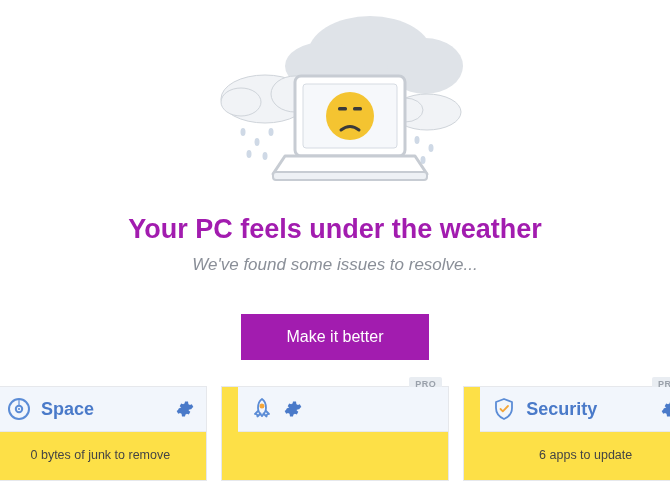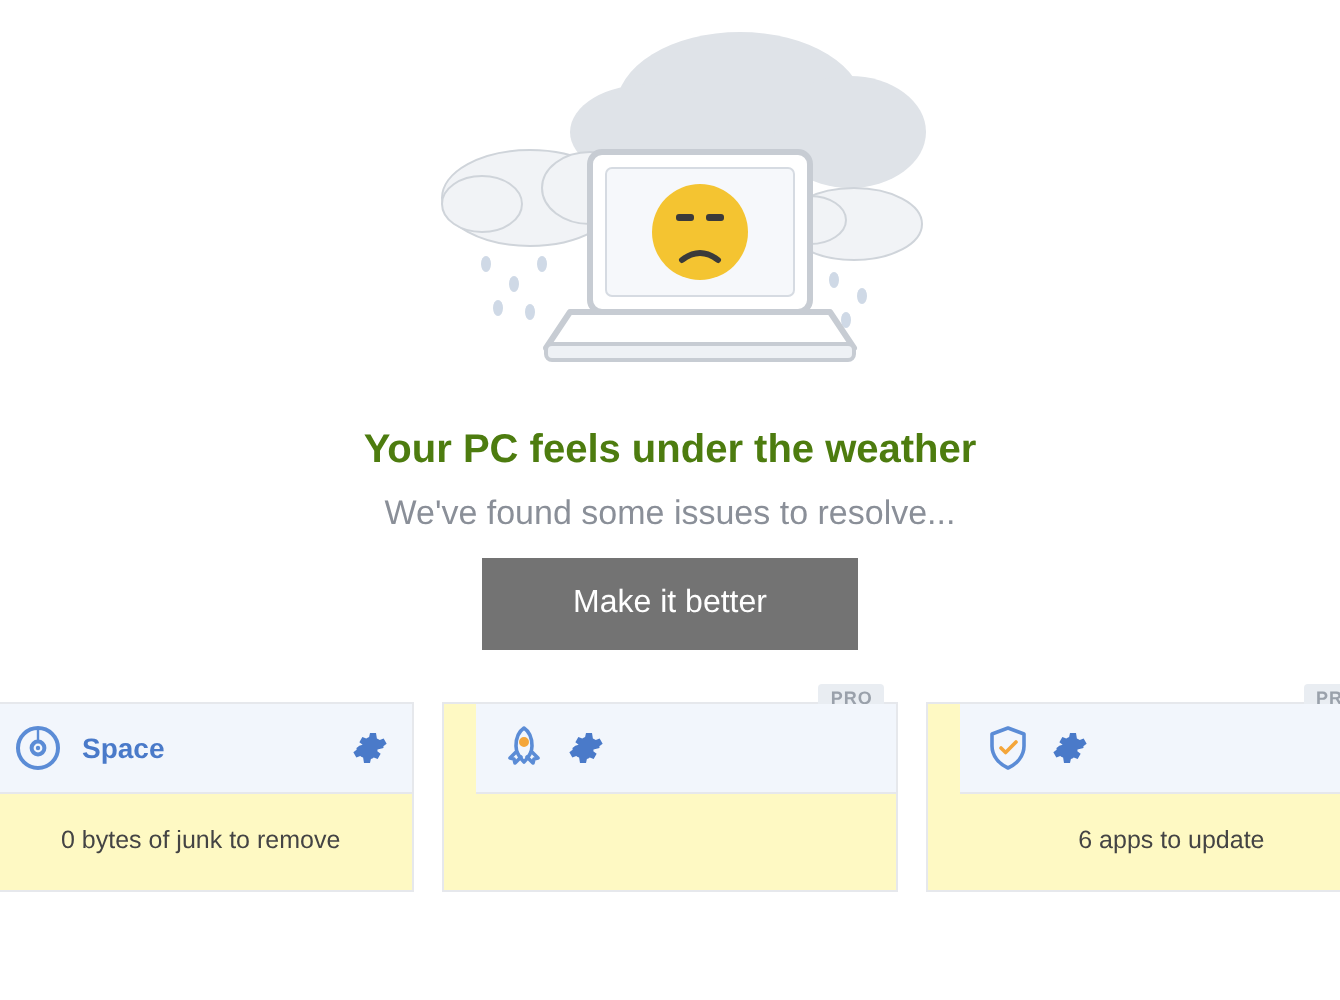--- a/index.html
+++ b/index.html
@@ -16,71 +16,72 @@
     padding-top: 4px;
   }
   .illustration {
     width: 280px;
     height: 200px;
     margin: 0 auto 8px;
     position: relative;
   }
   .illustration svg { display: block; }
   .headline {
-    font-size: 20px;
+    font-size: 27px;
     font-weight: 700;
-    color: #4d7c0f;
+    color: #a21caf;
     margin-top: 10px;
   }
   .subhead {
     font-size: 17px;
     color: #8a8f98;
     margin-top: 10px;
+    font-style: italic;
   }
   .cta {
     display: inline-block;
-    margin-top: 12px;
-    background: #737373;
+    margin-top: 39px;
+    background: #a21caf;
     color: #fff;
     border: none;
     padding: 14px 46px;
     font-size: 16px;
     cursor: pointer;
   }
   .cards {
     display: flex;
     gap: 14px;
     padding: 26px 0 0 0;
     margin-left: -22px;
     margin-right: -22px;
   }
   .card {
     flex: 1;
     border: 1px solid #e6e8ec;
-    background: #fef9c3;
+    background: #fde047;
     position: relative;
     min-width: 0;
     padding-left: 16px;
   }
   .card-head {
     display: flex;
     align-items: center;
     background: #f2f6fc;
     padding: 10px 12px;
     border-bottom: 1px solid #e6e8ec;
     position: relative;
   }
   .card-icon {
     width: 24px;
     height: 24px;
     margin-right: 10px;
     flex-shrink: 0;
   }
   .card-title {
-    font-size: 14px;
+    font-size: 18px;
     font-weight: 600;
     color: #4a7ac9;
     flex: 1;
   }
   .gear {
     width: 18px;
     height: 18px;
     color: #4a7ac9;
     cursor: pointer;
     flex-shrink: 0;
@@ -204,20 +205,21 @@
 
   <div class="card">
     <span class="pro-badge">PRO</span>
     <div class="card-head">
       <span class="card-icon">
         <svg viewBox="0 0 24 24" width="24" height="24" fill="none" stroke="#5b8cd6" stroke-width="1.8" stroke-linejoin="round" stroke-linecap="round">
           <path d="M12 2l8 3v6c0 5-3.5 9-8 11-4.5-2-8-6-8-11V5l8-3z"></path>
           <path d="M8.5 12l2.3 2.3L16 9" stroke="#f4a63a"></path>
         </svg>
       </span>
+      <span class="card-title">Security</span>
       <span class="gear">
         <svg viewBox="0 0 24 24" width="18" height="18" fill="#4a7ac9">
             <path d="M12 8a4 4 0 1 0 0 8 4 4 0 0 0 0-8zm9 4a7 7 0 0 0-.1-1.1l2.2-1.7-2-3.5-2.6 1a7 7 0 0 0-1.9-1.1L16 2h-4l-.6 2.6a7 7 0 0 0-1.9 1.1l-2.6-1-2 3.5 2.2 1.7A7 7 0 0 0 3 12c0 .4 0 .7.1 1.1L.9 14.8l2 3.5 2.6-1a7 7 0 0 0 1.9 1.1L8 22h4l.6-2.6a7 7 0 0 0 1.9-1.1l2.6 1 2-3.5-2.2-1.7c.1-.4.1-.7.1-1.1z"></path>
           </svg>
       </span>
     </div>
     <div class="card-body">6 apps to update</div>
   </div>
 
 </div>

